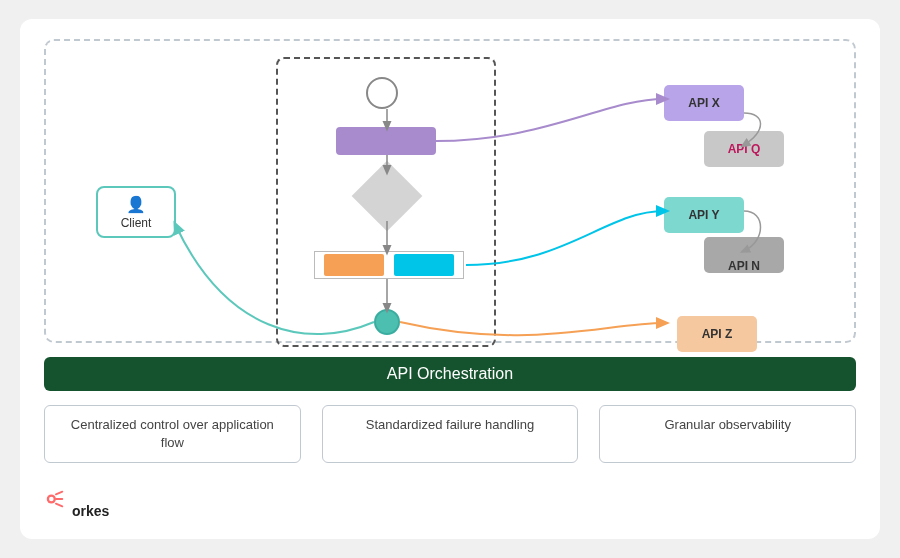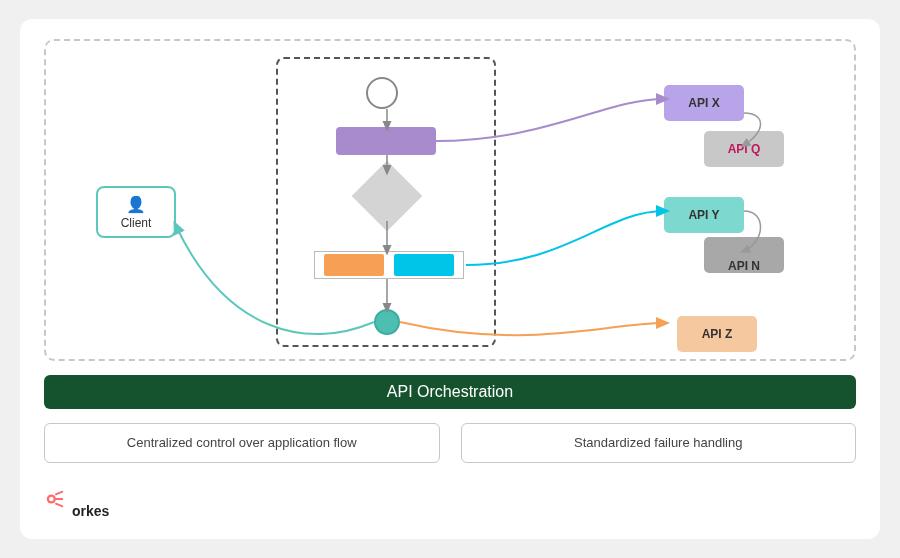--- a/index.html
+++ b/index.html
@@ -327,20 +327,21 @@
       </defs>
     </svg>
 
   </div>
 
   <div class="label-bar">API Orchestration</div>
 
   <div class="features-row">
     <div class="feature-card">Centralized control over application flow</div>
     <div class="feature-card">Standardized failure handling</div>
+    <div class="feature-card">Granular observability</div>
   </div>
 
   <div class="branding">
 
     <svg class="orkes-logo" viewBox="0 0 24 24">
       <circle cx="8" cy="12" r="5" fill="#ff6b6b"></circle>
       <circle cx="8" cy="12" r="2.5" fill="white"></circle>
       <line x1="13" y1="7" x2="20" y2="4" stroke="#ff6b6b" stroke-width="2" stroke-linecap="round"></line>
       <line x1="13" y1="12" x2="20" y2="12" stroke="#ff6b6b" stroke-width="2" stroke-linecap="round"></line>
       <line x1="13" y1="17" x2="20" y2="20" stroke="#ff6b6b" stroke-width="2" stroke-linecap="round"></line>

